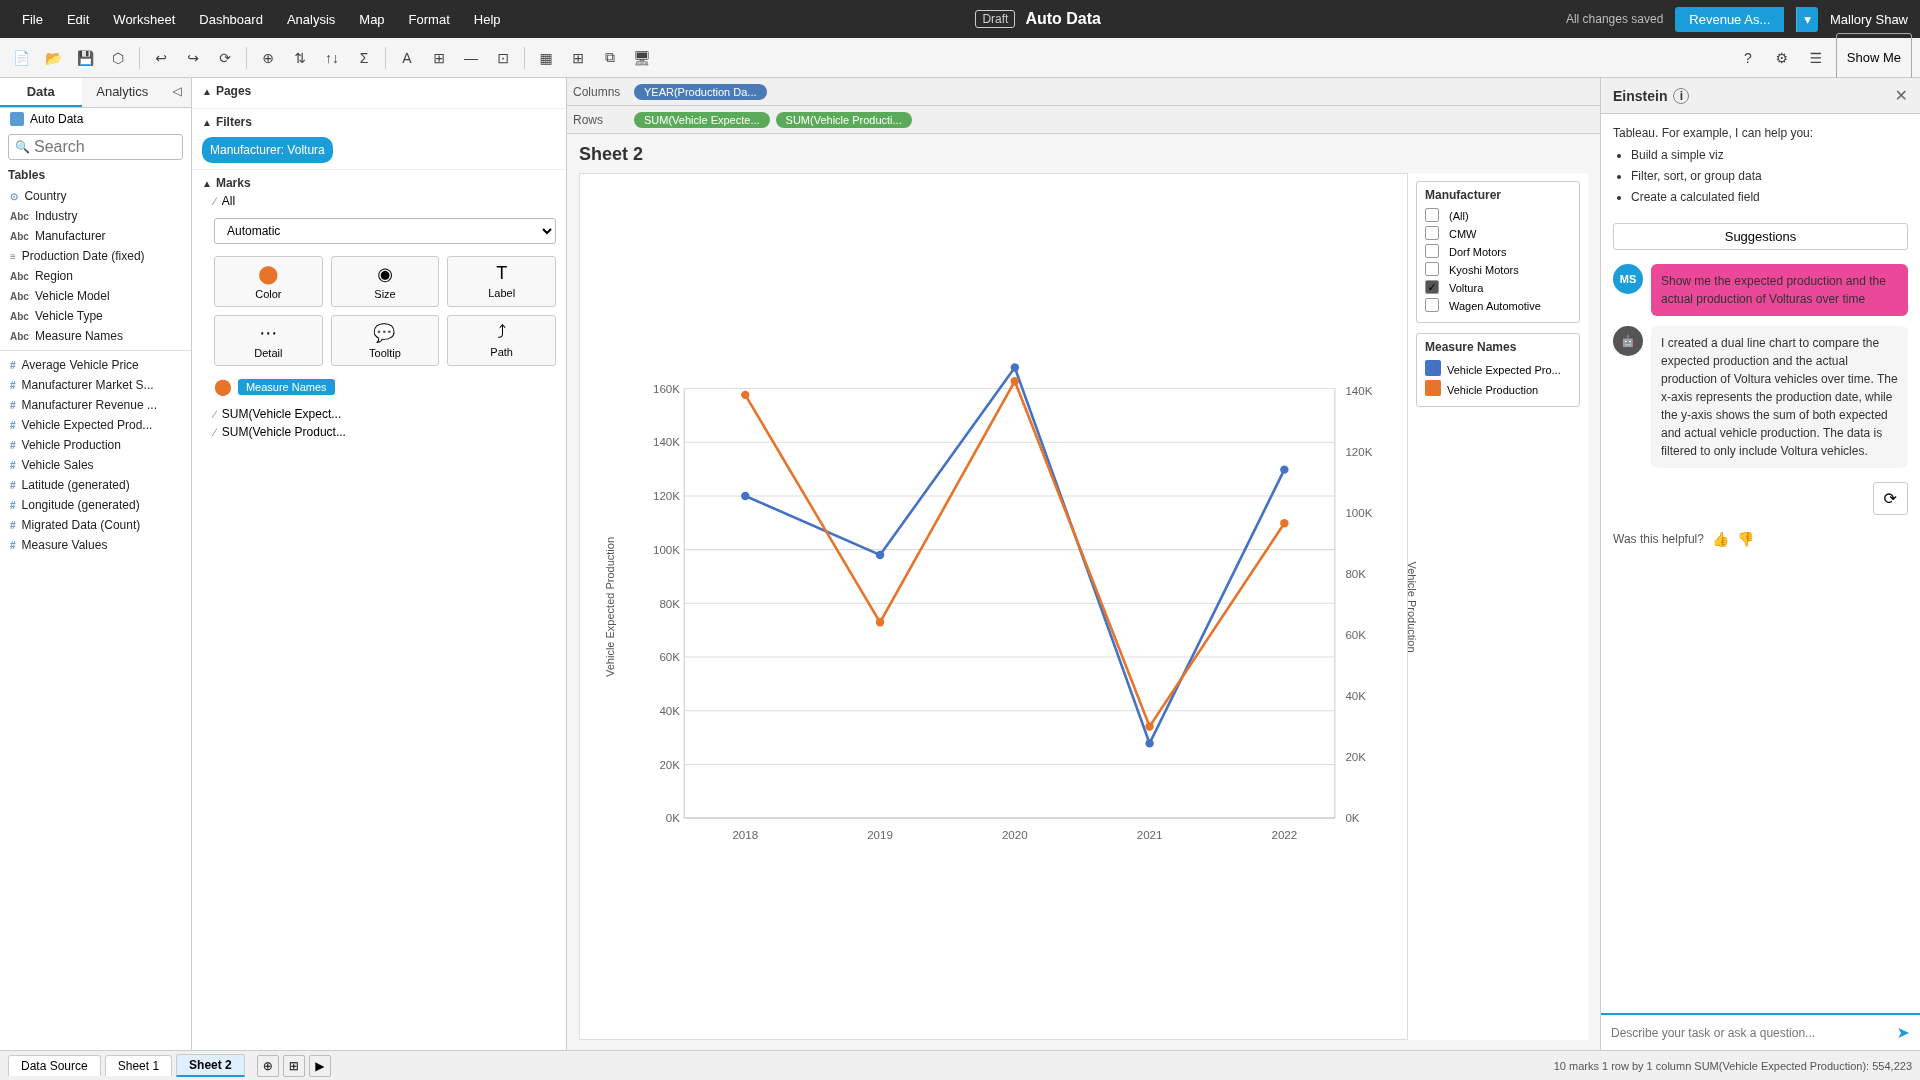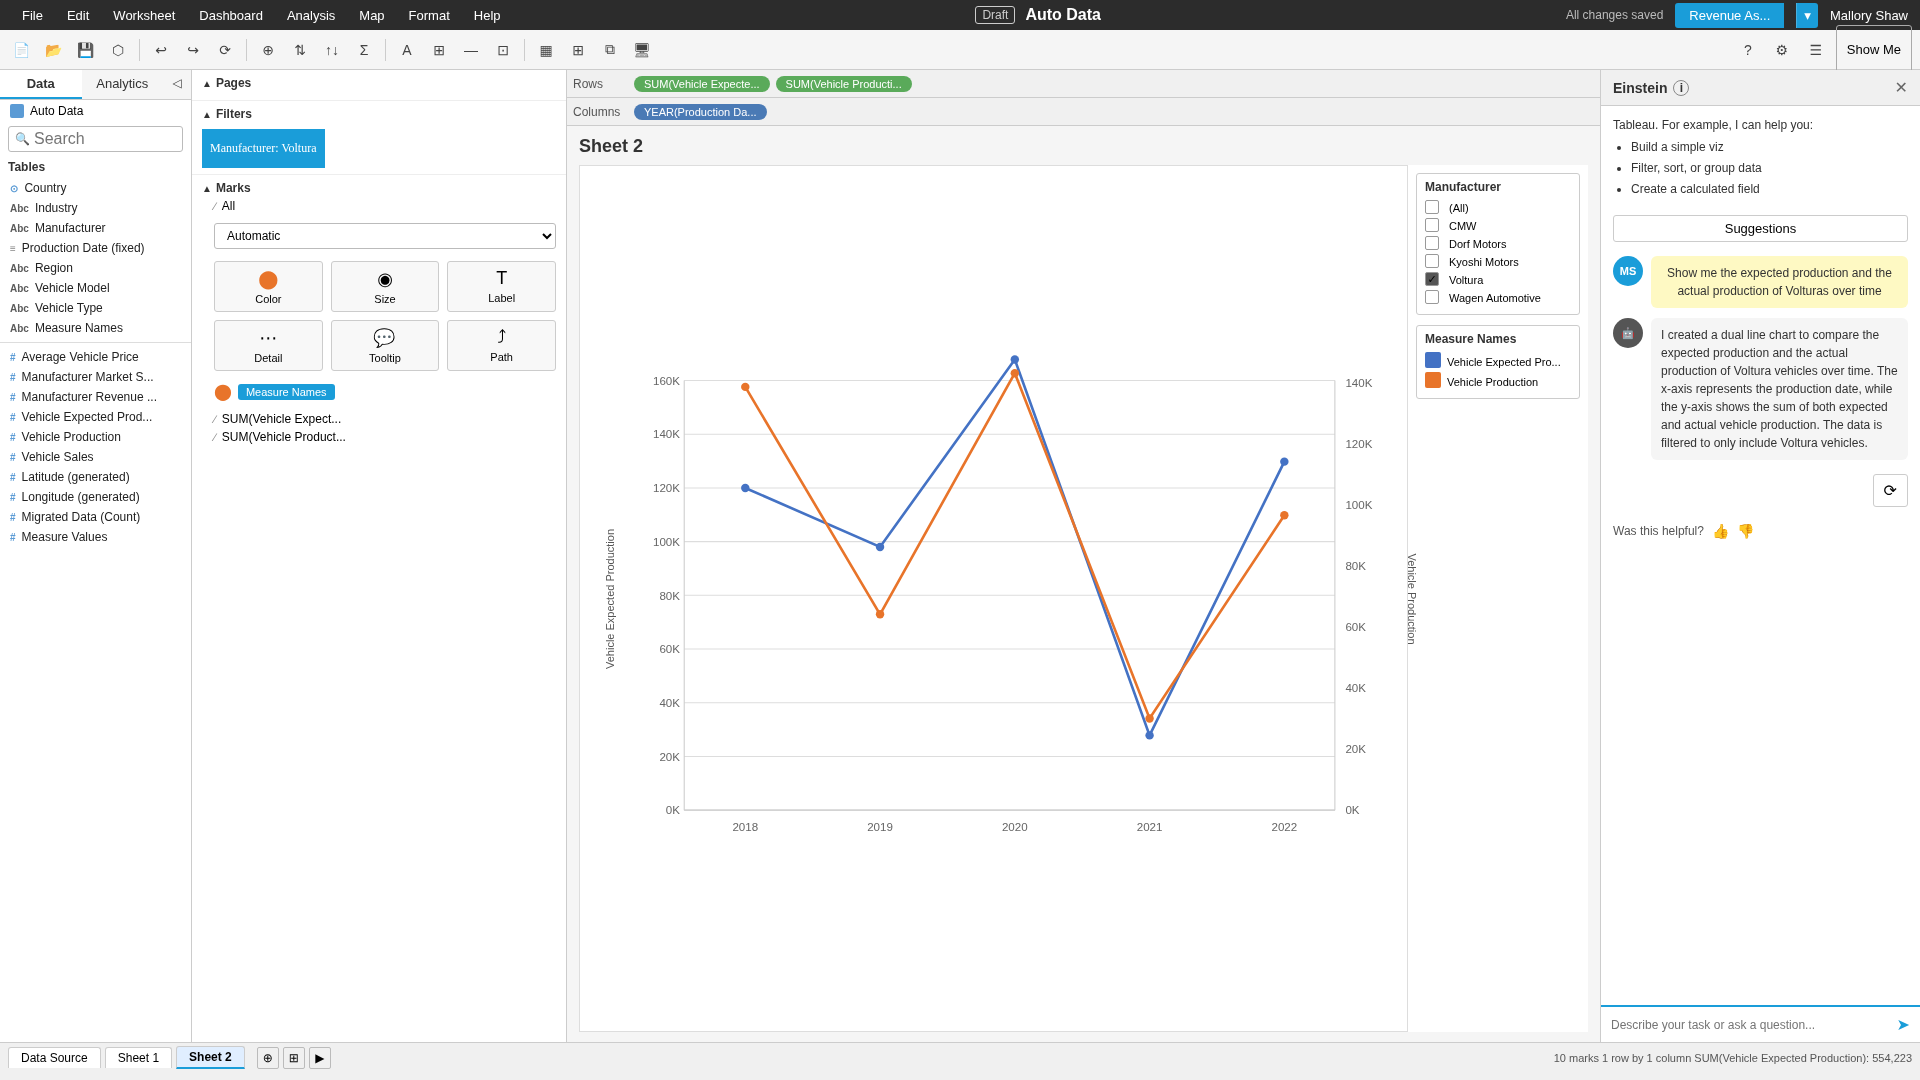--- a/index.html
+++ b/index.html
@@ -1,21 +1,21 @@
 <!DOCTYPE html>
 <html><head>
   <meta charset="utf-8">
   <style>
     * { box-sizing: border-box; margin: 0; padding: 0; }
     body { font-family: 'Segoe UI', Arial, sans-serif; font-size: 12px; background: #f0f0f0; overflow: hidden; width: 1920px; height: 1080px; }
 
     
     .menu-bar {
       background: #2c2c2c;
-      height: 30px;
+      height: 38px;
       display: flex;
       align-items: center;
       padding: 0 12px;
       color: #fff;
       gap: 4px;
     }
     .menu-bar .menu-item {
       padding: 4px 10px;
       cursor: pointer;
       border-radius: 3px;
@@ -171,26 +171,25 @@
       display: flex;
       flex-direction: column;
     }
     .pages-section { padding: 6px 10px; border-bottom: 1px solid #eee; }
     .section-header { font-size: 12px; font-weight: 600; color: #333; display: flex; align-items: center; gap: 4px; margin-bottom: 4px; }
     .section-header .chevron { font-size: 10px; }
     .filters-section { padding: 6px 10px; border-bottom: 1px solid #eee; }
     .filter-chip {
       background: #1a9dd9;
       color: #fff;
-      border-radius: 0;
-      padding: 12px 8px;
+      border-radius: 10px;
+      padding: 6px 8px;
       font-size: 12px;
       display: inline-block;
       margin-top: 4px;
-      font-family: Liberation Serif, serif;
     }
     .marks-section { padding: 6px 10px; }
     .marks-type-select {
       width: 100%;
       margin: 6px 0;
       padding: 4px 8px;
       border: 1px solid #bbb;
       border-radius: 3px;
       font-size: 12px;
       background: #fff;
@@ -334,21 +333,21 @@
     }
     .avatar {
       width: 30px; height: 30px; border-radius: 50%;
       display: flex; align-items: center; justify-content: center;
       font-size: 11px; font-weight: 700; color: #fff;
       flex-shrink: 0;
     }
     .avatar.ms { background: #1a9dd9; }
     .avatar.ai { background: #555; }
     .bubble-text { font-size: 12px; color: #333; line-height: 1.5; background: #f5f5f5; border-radius: 6px; padding: 8px 10px; flex: 1; }
-    .bubble-text.user { background: #fef9c3; text-align: center; }
+    .bubble-text.user { background: #ec4899; }
     .helpful-row { display: flex; align-items: center; gap: 8px; font-size: 12px; color: #555; padding: 2px 0; }
     .helpful-btn { background: none; border: none; cursor: pointer; font-size: 14px; color: #555; }
     .refresh-btn { background: #fff; border: 1px solid #ccc; border-radius: 3px; padding: 6px 10px; cursor: pointer; font-size: 16px; }
     .einstein-input-area {
       border-top: 2px solid #1a9dd9;
       padding: 8px 10px;
       display: flex;
       align-items: center;
       gap: 6px;
     }
@@ -631,28 +630,28 @@
             <span>SUM(Vehicle Product...</span>
           </div>
         </div>
       </div>
     </div>
   </div>
 
   <div class="canvas-panel">
 
     <div class="shelf-row">
+      <span class="shelf-label">Columns</span>
+      <span class="shelf-pill blue">YEAR(Production Da...</span>
+    </div>
+
+    <div class="shelf-row">
       <span class="shelf-label">Rows</span>
       <span class="shelf-pill green">SUM(Vehicle Expecte...</span>
       <span class="shelf-pill green">SUM(Vehicle Producti...</span>
-    </div>
-
-    <div class="shelf-row">
-      <span class="shelf-label">Columns</span>
-      <span class="shelf-pill blue">YEAR(Production Da...</span>
     </div>
 
     <div class="sheet-container">
       <div class="sheet-title">Sheet 2</div>
 
       <div class="chart-wrapper">
 
         <div class="chart-area">
           <div class="chart-inner" style="position:relative;">
             <span class="y-label-left">Vehicle Expected Production</span>

